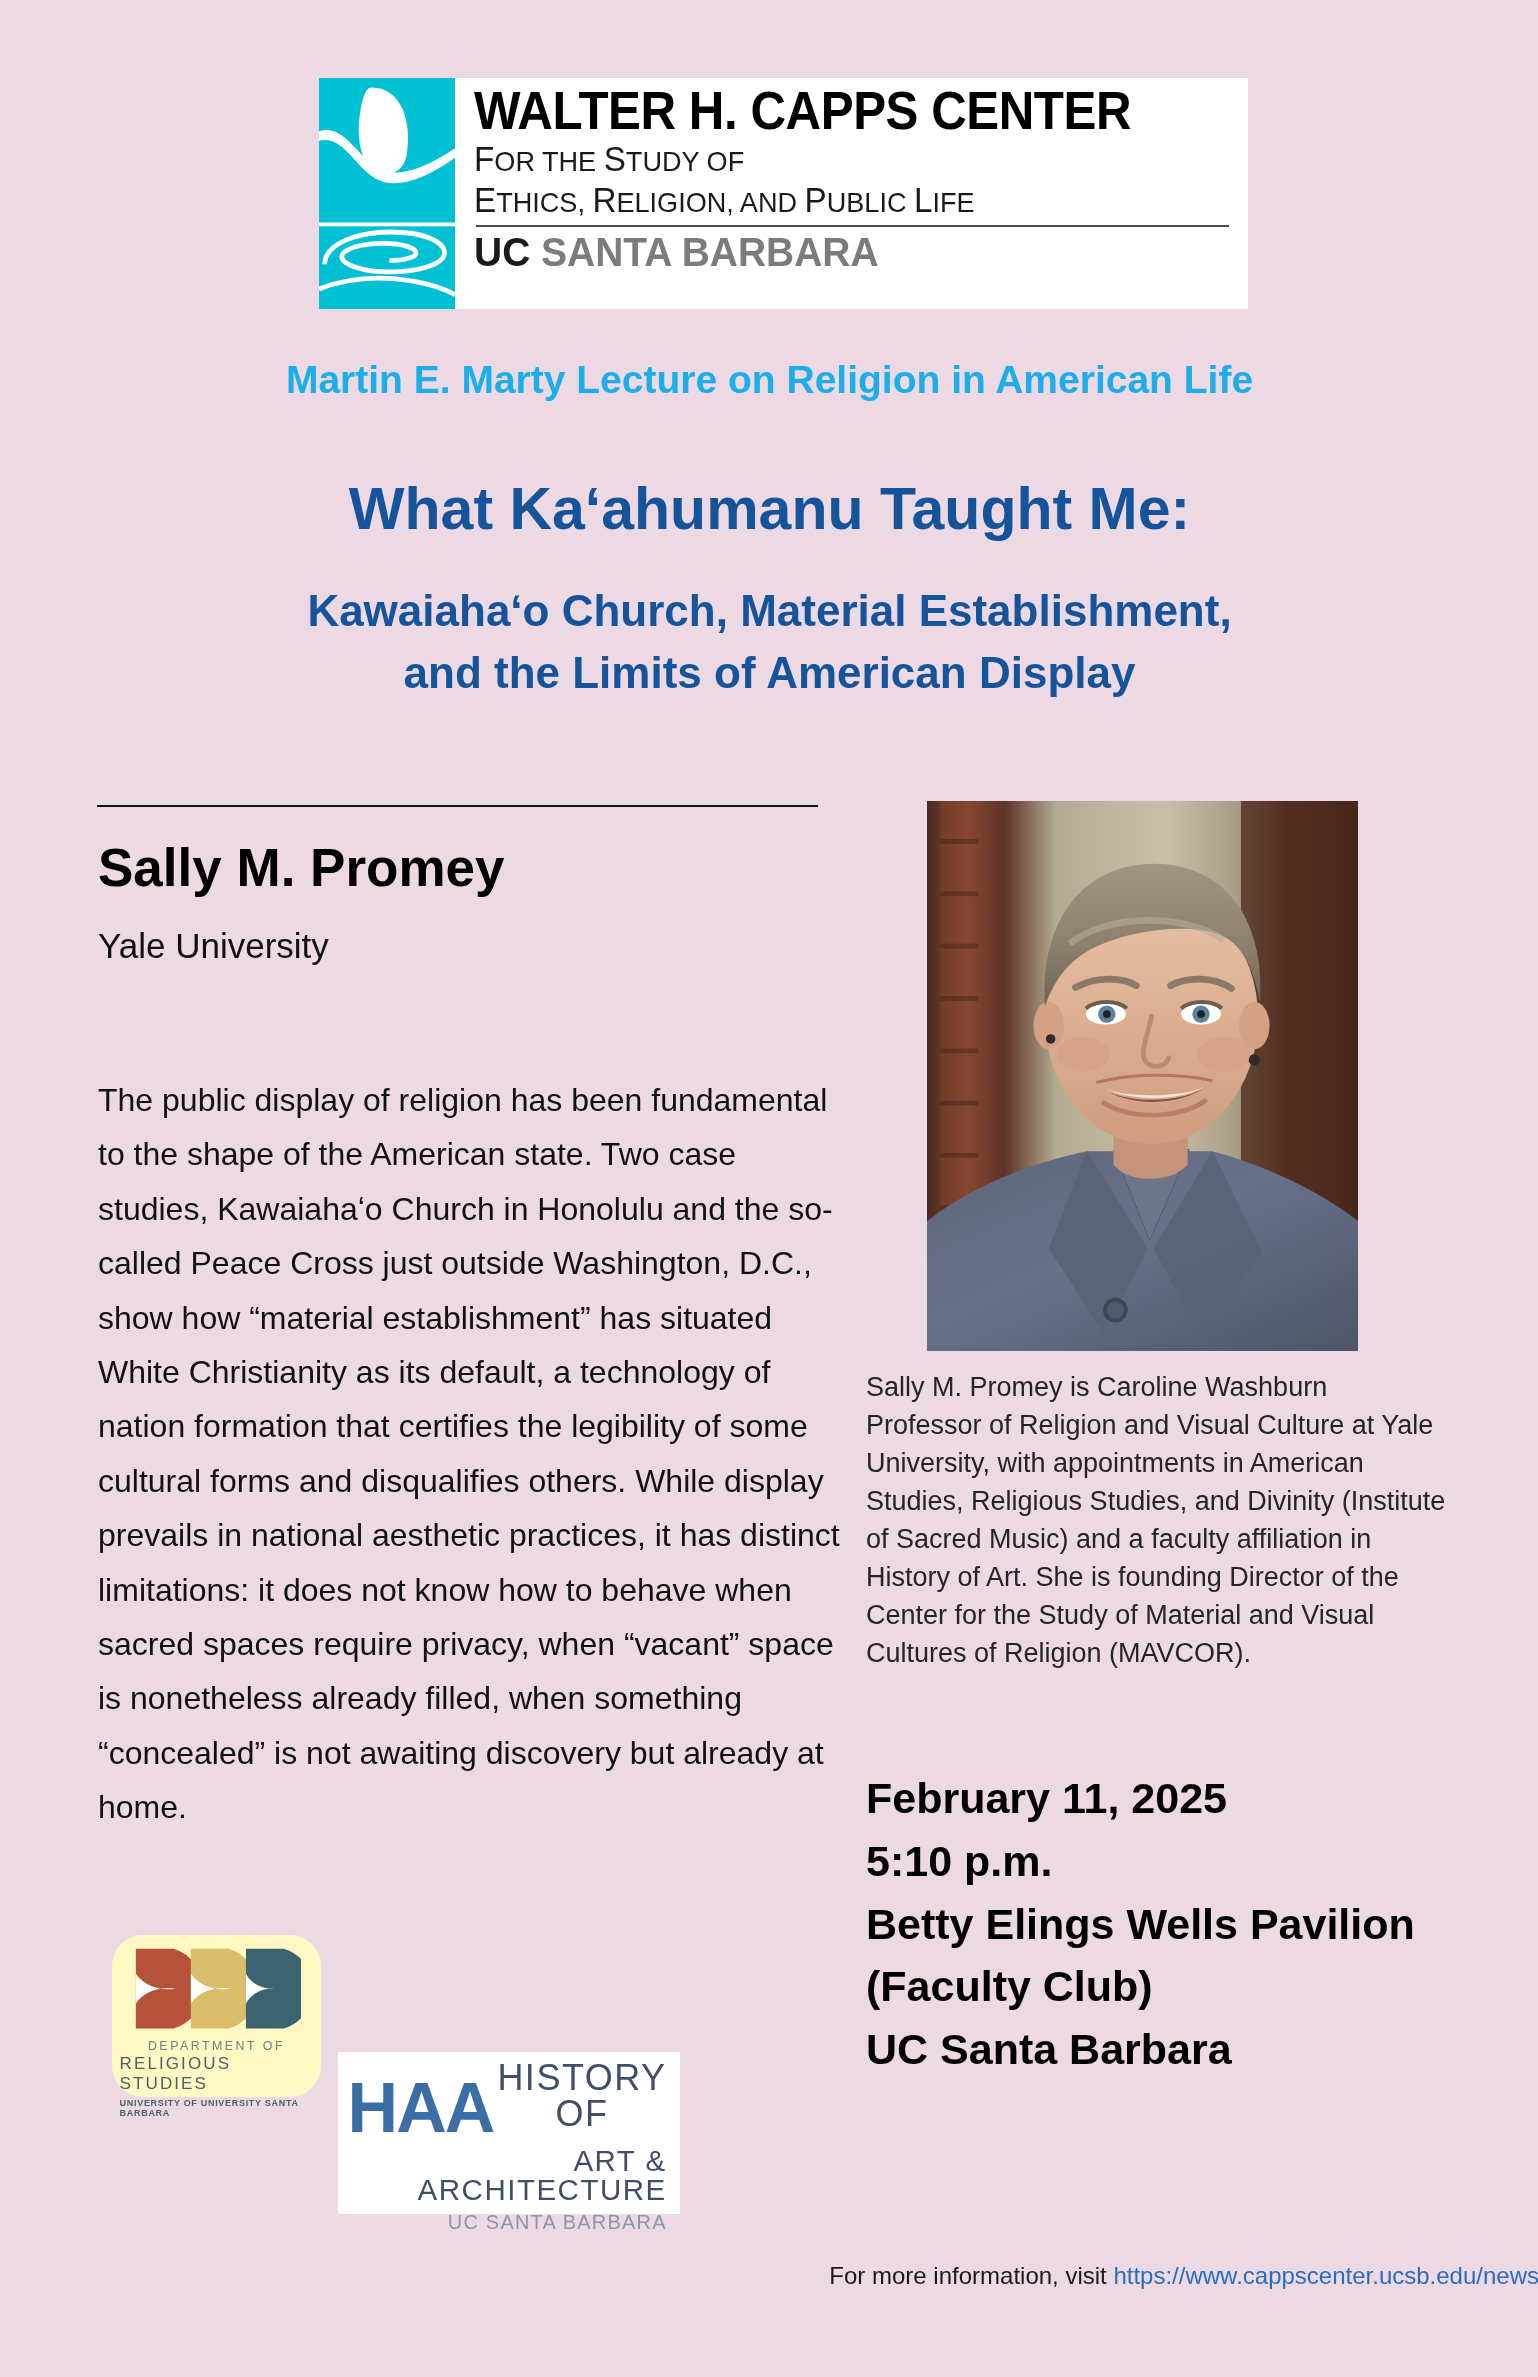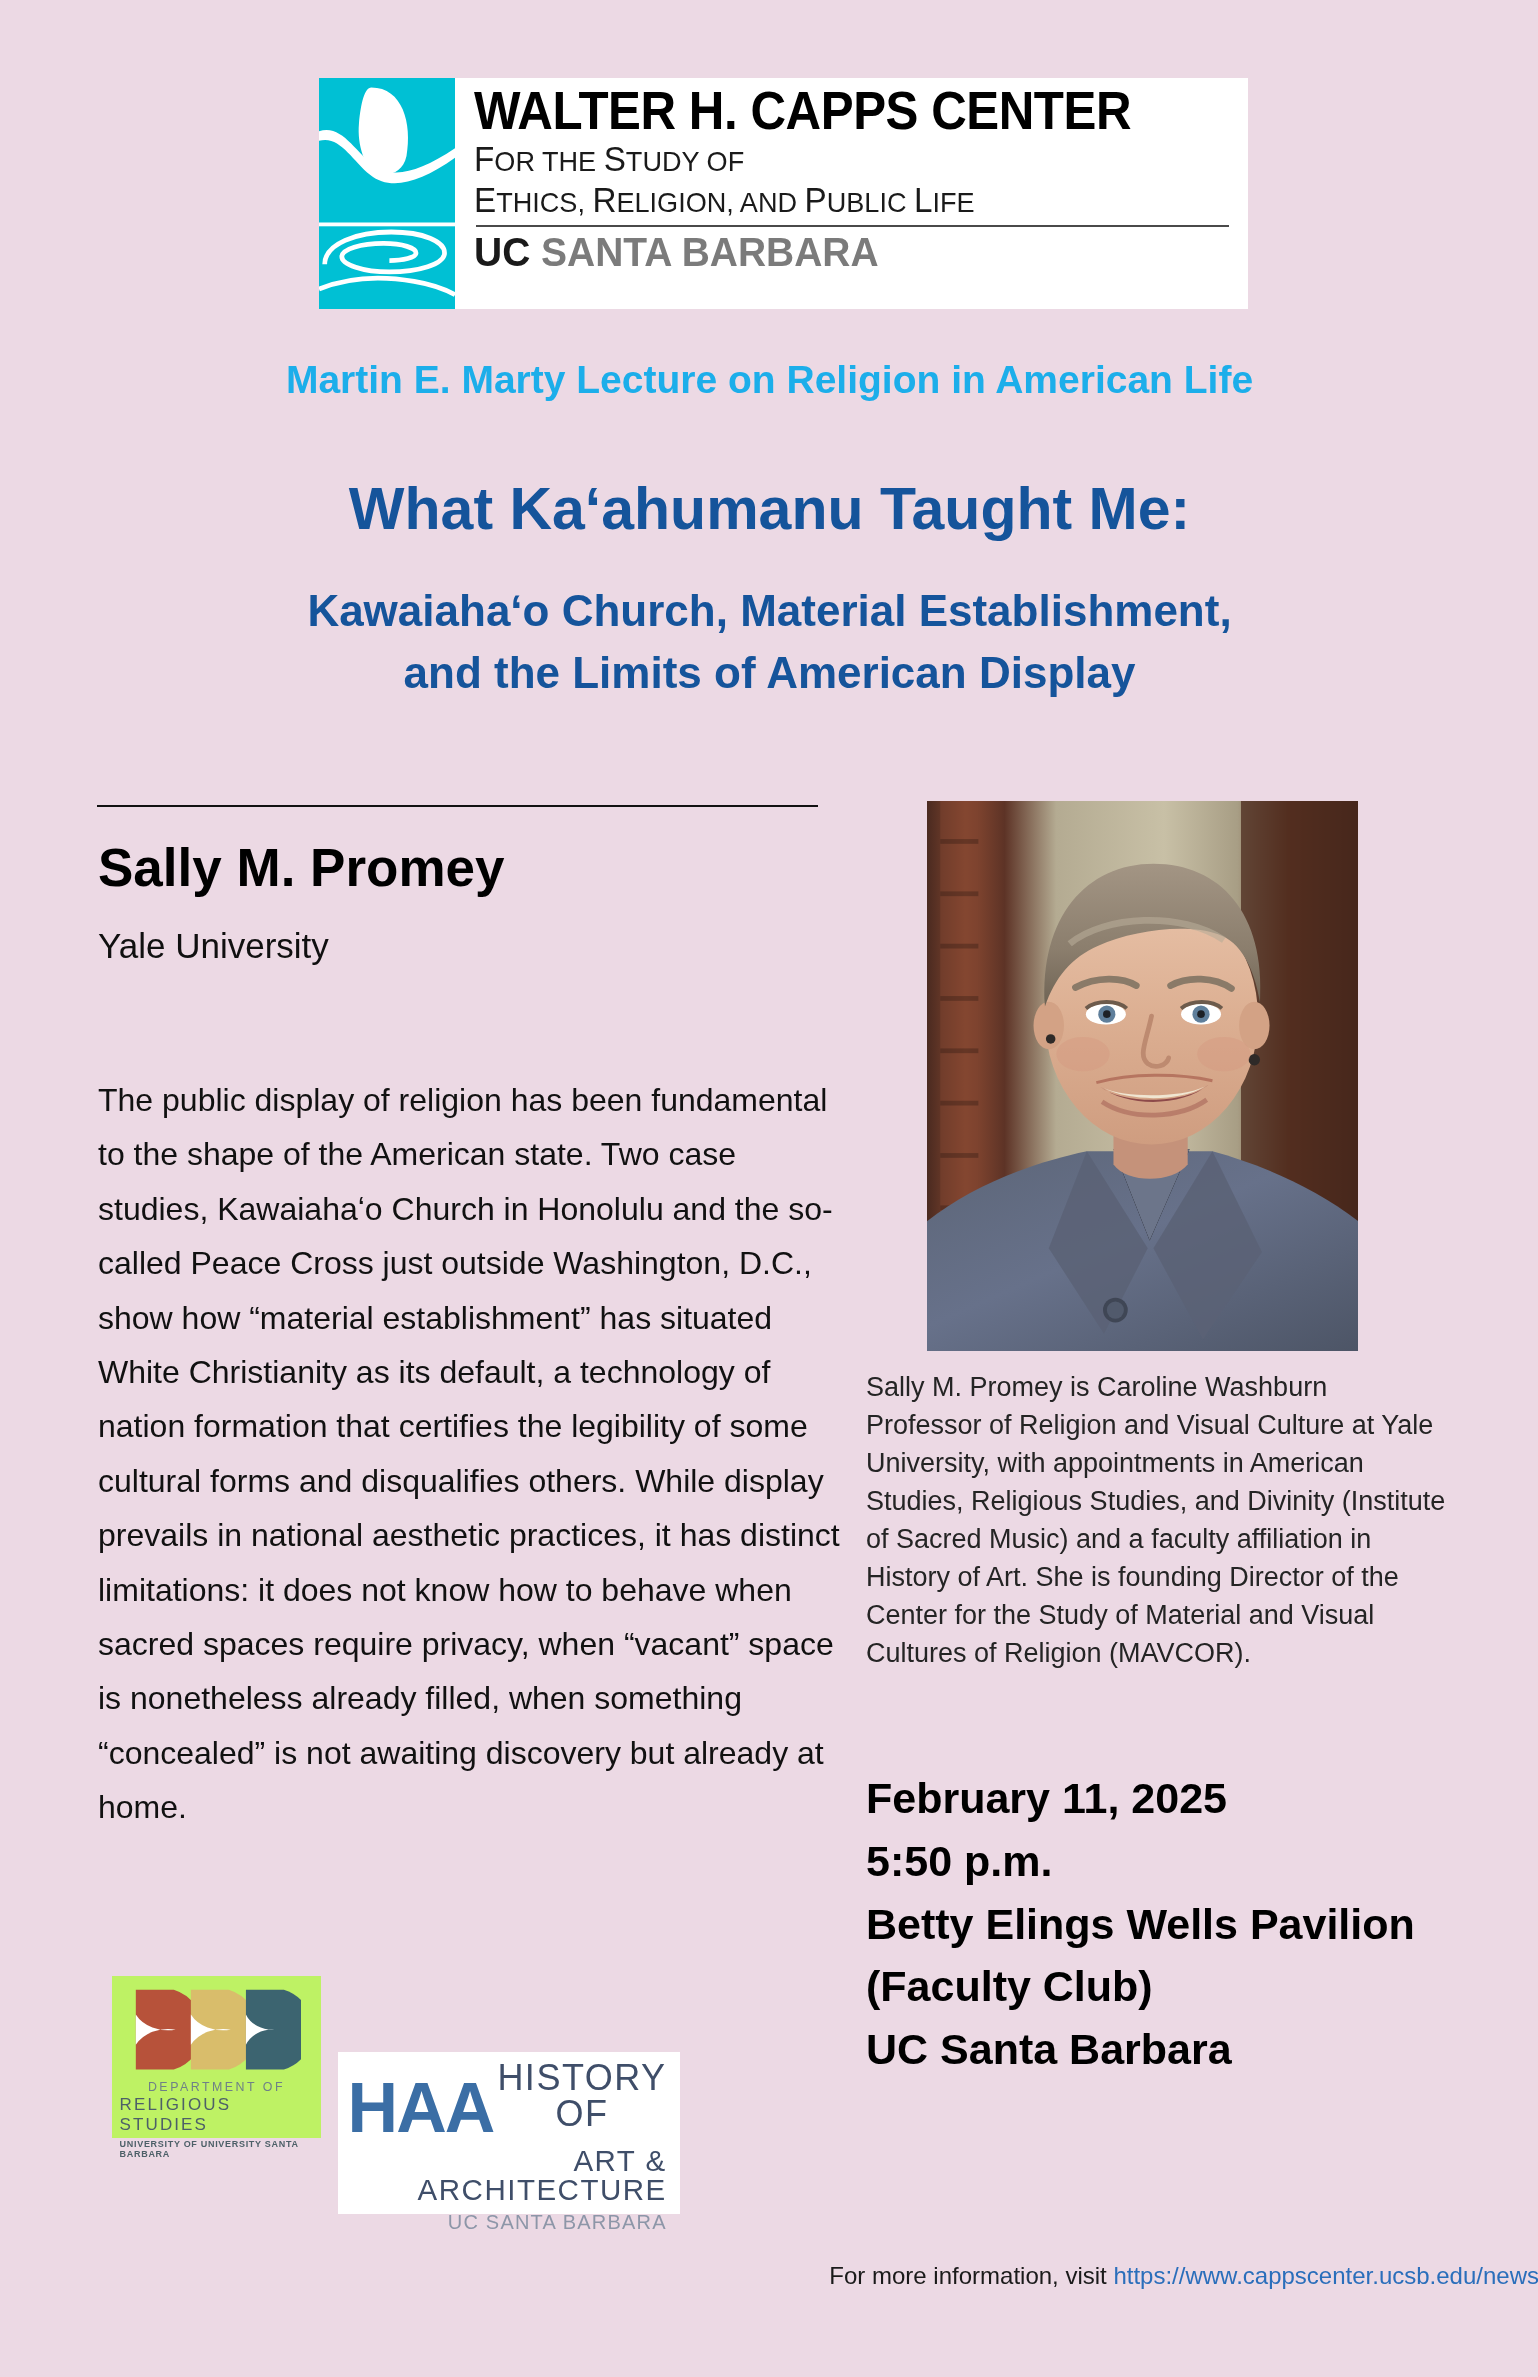--- a/index.html
+++ b/index.html
@@ -183,26 +183,26 @@
     font-family: "Liberation Sans Narrow", "Liberation Sans", sans-serif;
     font-weight: 700;
     font-size: 43px;
     color: #000;
     line-height: 1.46;
   }
 
   
   .rs-logo {
     position: absolute;
-    left: 112px; top: 1976px;
+    left: 112px; top: 1935px;
     width: 209px; height: 162px;
-    background: #bef264;
+    background: #fef9c3;
     box-sizing: border-box;
     padding: 9.5px 7.6px 5.7px 7.6px;
-    display: flex; flex-direction: column; align-items: center;
+    display: flex; flex-direction: column; align-items: center; border-radius: 31px;
   }
   .rs-mark { width: 169px; height: 88px; }
   .rs-mark svg { display: block; width: 100%; height: 100%; }
   .rs-t1 {
     font-family: "Liberation Sans", sans-serif;
     font-size: 12.4px; letter-spacing: 2.5px; color: #6f8087;
     margin-top: 6.7px;
   }
   .rs-t2 {
     font-family: "Liberation Sans", sans-serif;
@@ -385,21 +385,21 @@
 
     <ellipse cx="164" cy="266" rx="28" ry="18" fill="#d49a80" opacity="0.45"></ellipse>
     <ellipse cx="312" cy="266" rx="28" ry="18" fill="#d49a80" opacity="0.45"></ellipse>
   </svg>
 </div>
 
 <div class="bio">Sally M. Promey is Caroline Washburn Professor of Religion and Visual Culture at Yale University, with appointments in American Studies, Religious Studies, and Divinity (Institute of Sacred Music) and a faculty affiliation in History of Art. She is founding Director of the Center for the Study of Material and Visual Cultures of Religion (MAVCOR).</div>
 
 <div class="event-info">
   <div>February 11, 2025</div>
-  <div>5:50 p.m.</div>
+  <div>5:10 p.m.</div>
   <div>Betty Elings Wells Pavilion</div>
   <div>(Faculty Club)</div>
   <div>UC Santa Barbara</div>
 </div>
 
 <div class="rs-logo">
   <div class="rs-mark">
     <svg viewBox="0 0 178 92" aria-hidden="true">
       <path d="M4 4 L44 4 A44 44 0 0 1 44 88 L4 88 Z" fill="#b7523a"></path>
       <path d="M4 30 A38 30 0 0 0 46 46 A38 30 0 0 0 4 62 Z" fill="#ffffff"></path>

